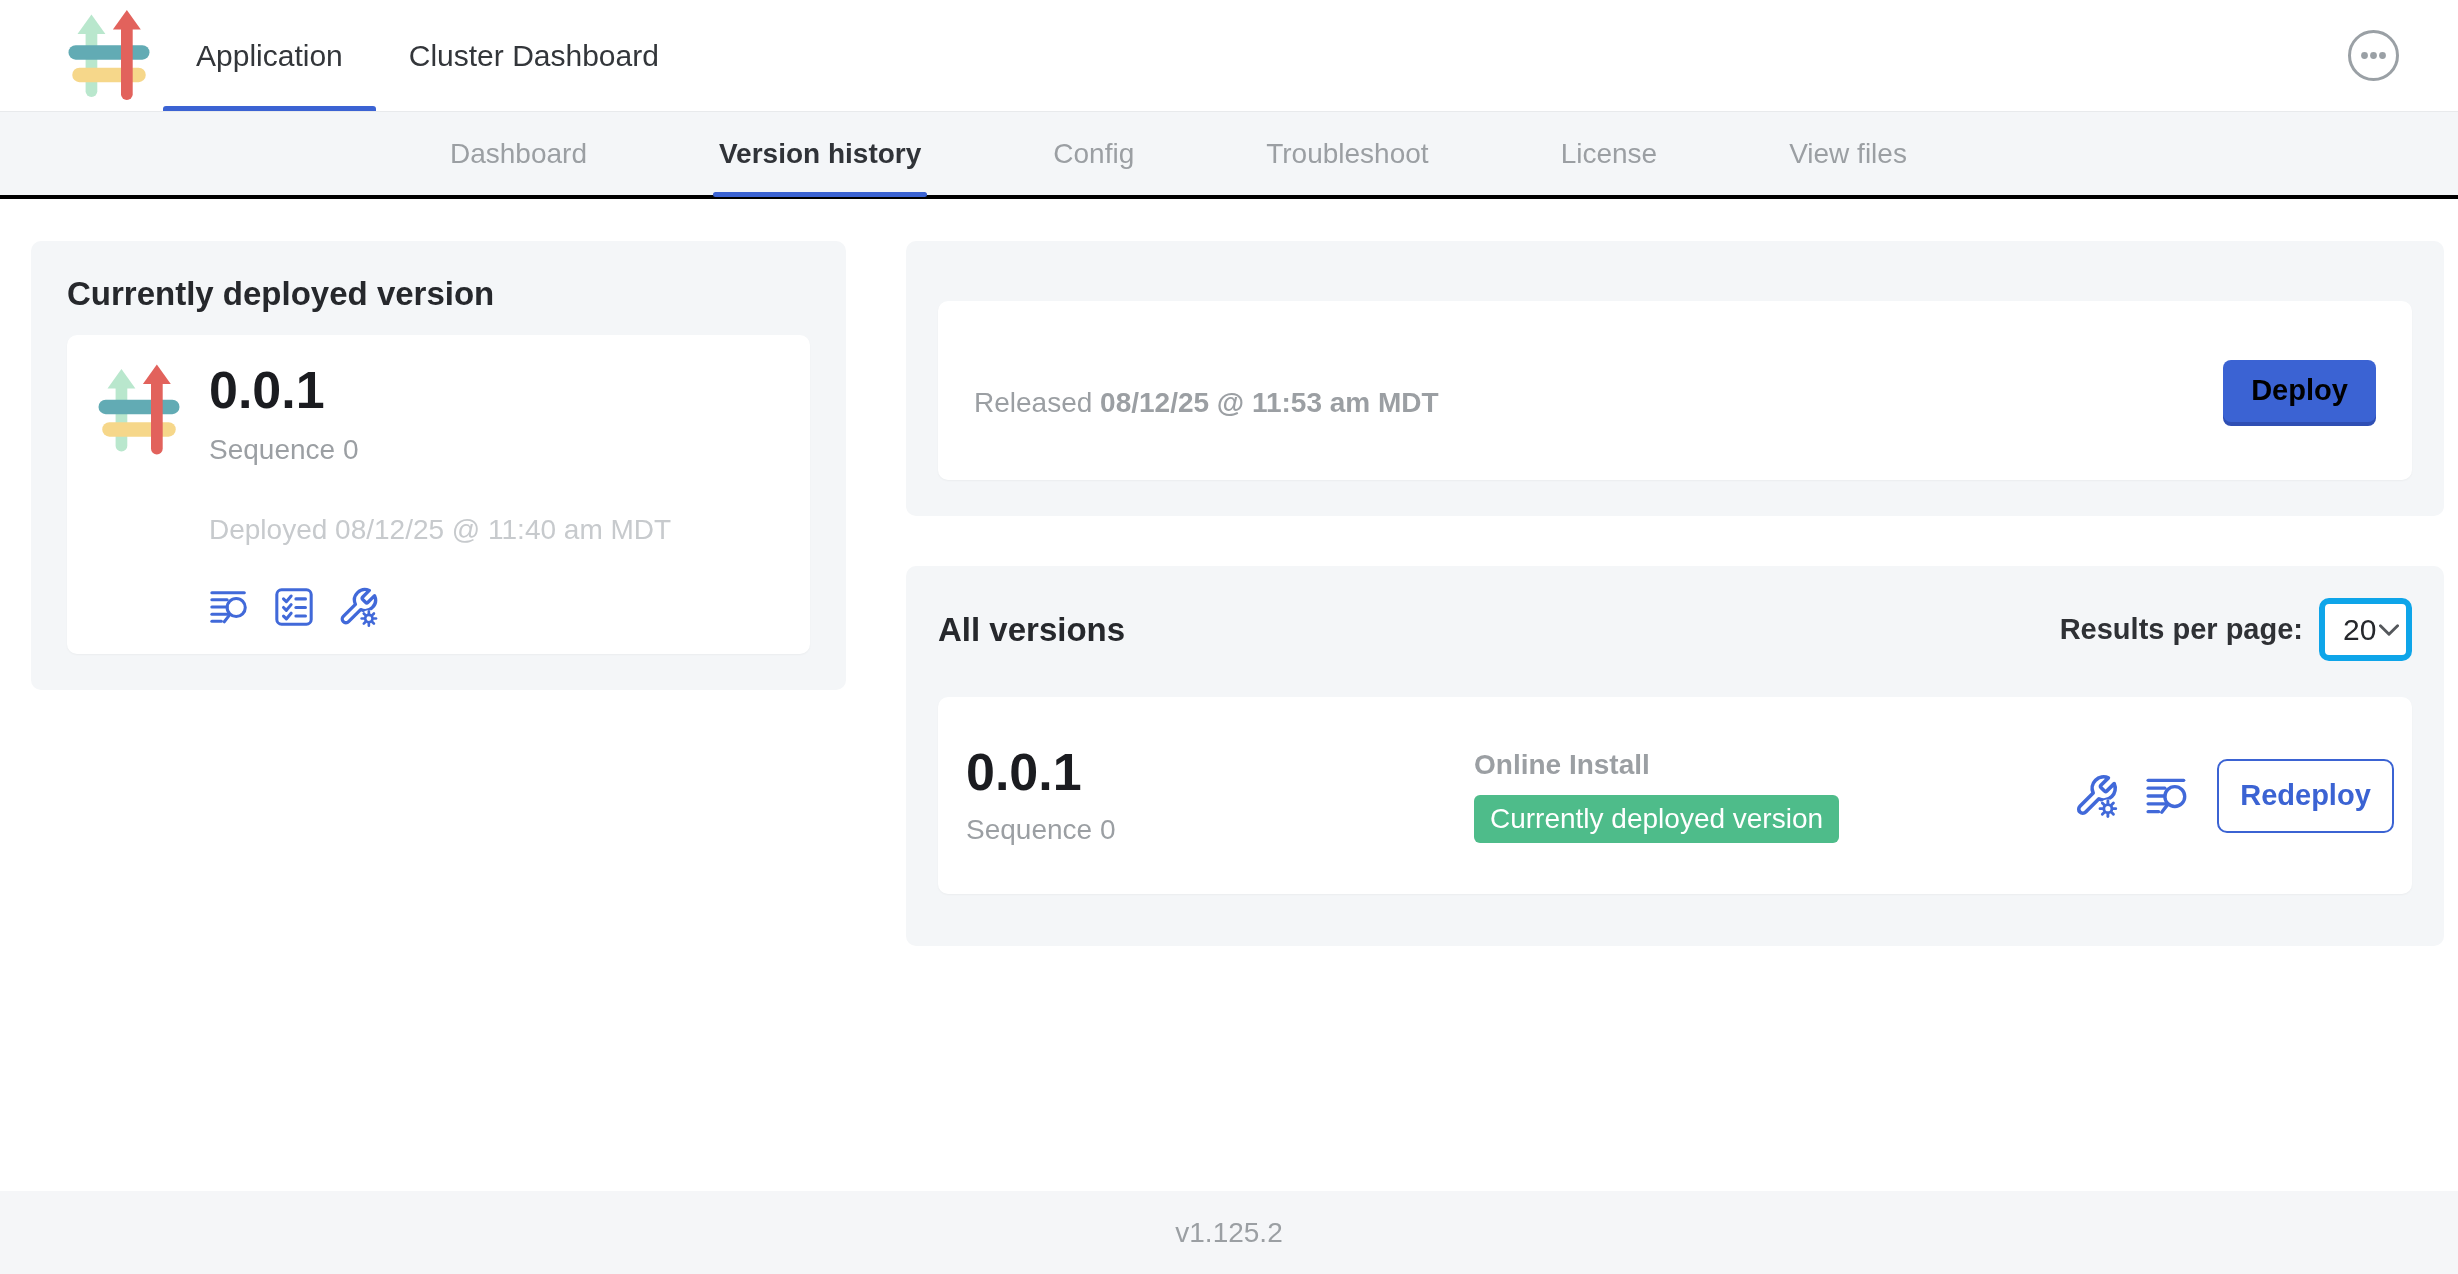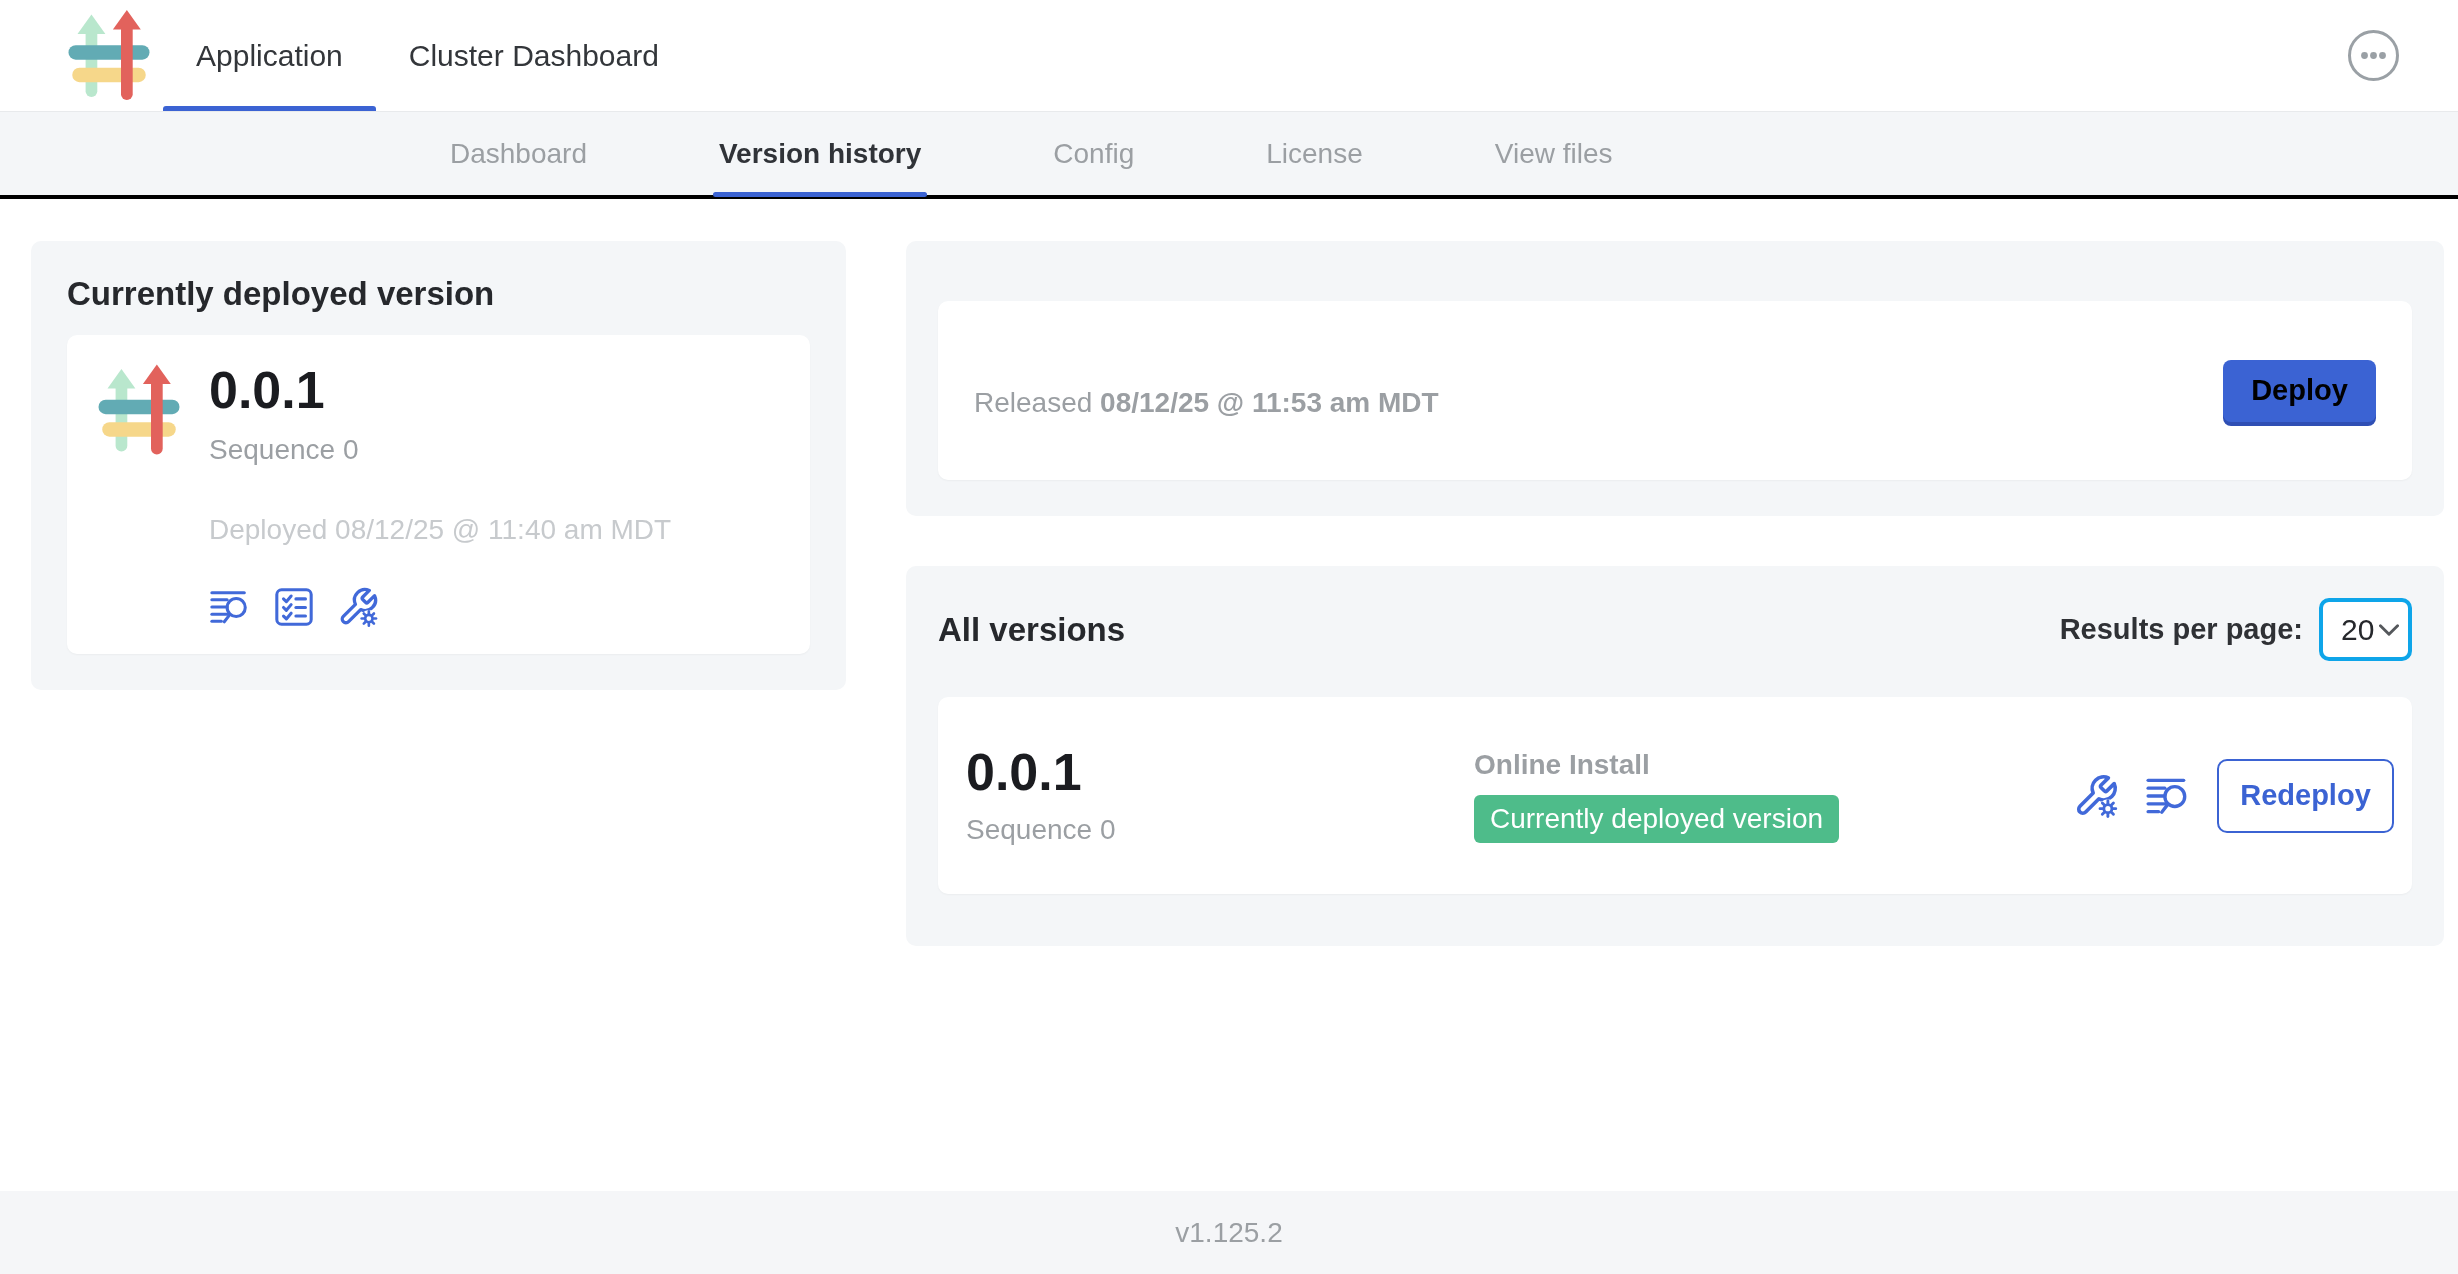--- a/index.html
+++ b/index.html
@@ -89,21 +89,21 @@
     box-shadow: 0 4px 0 #2f4fb4; font-family: inherit;
   }
 
   .versions-card { margin-top: 50px; padding: 32px 32px 52px; }
   .versions-header { display: flex; justify-content: space-between; align-items: center; }
   .results { display: flex; align-items: center; gap: 16px; }
   .results-label { font-size: 29px; font-weight: bold; color: #2f3135; }
   .select-wrap { position: relative; }
   .results-select {
     width: 93px; height: 63px; appearance: none; -webkit-appearance: none;
-    background: #fff; border: 4px solid #0ea5e9; border-radius: 10px;
+    background: #fff; border: 6px solid #0ea5e9; border-radius: 10px;
     font-size: 30px; color: #26282c; padding: 0 0 0 18px; font-family: inherit; cursor: pointer;
   }
   .select-chevron { position: absolute; right: 13px; top: 50%; transform: translateY(-50%); pointer-events: none; line-height: 0; }
 
   .version-row {
     margin-top: 36px; height: 197px;
     display: flex; align-items: center; padding: 0 18px 0 28px;
   }
   .row-col-version { width: 508px; }
   .row-col-version .sequence { margin-top: 14px; }
@@ -169,20 +169,23 @@
 
 <nav class="subnav">
   <div class="subnav-tab">
     <span>Dashboard</span>
   </div>
   <div class="subnav-tab active">
     <span>Version history</span>
   </div>
   <div class="subnav-tab">
     <span>Config</span>
+  </div>
+  <div class="subnav-tab">
+    <span>Troubleshoot</span>
   </div>
   <div class="subnav-tab">
     <span>License</span>
   </div>
   <div class="subnav-tab">
     <span>View files</span>
   </div>
 </nav>
 
 <main class="main">

